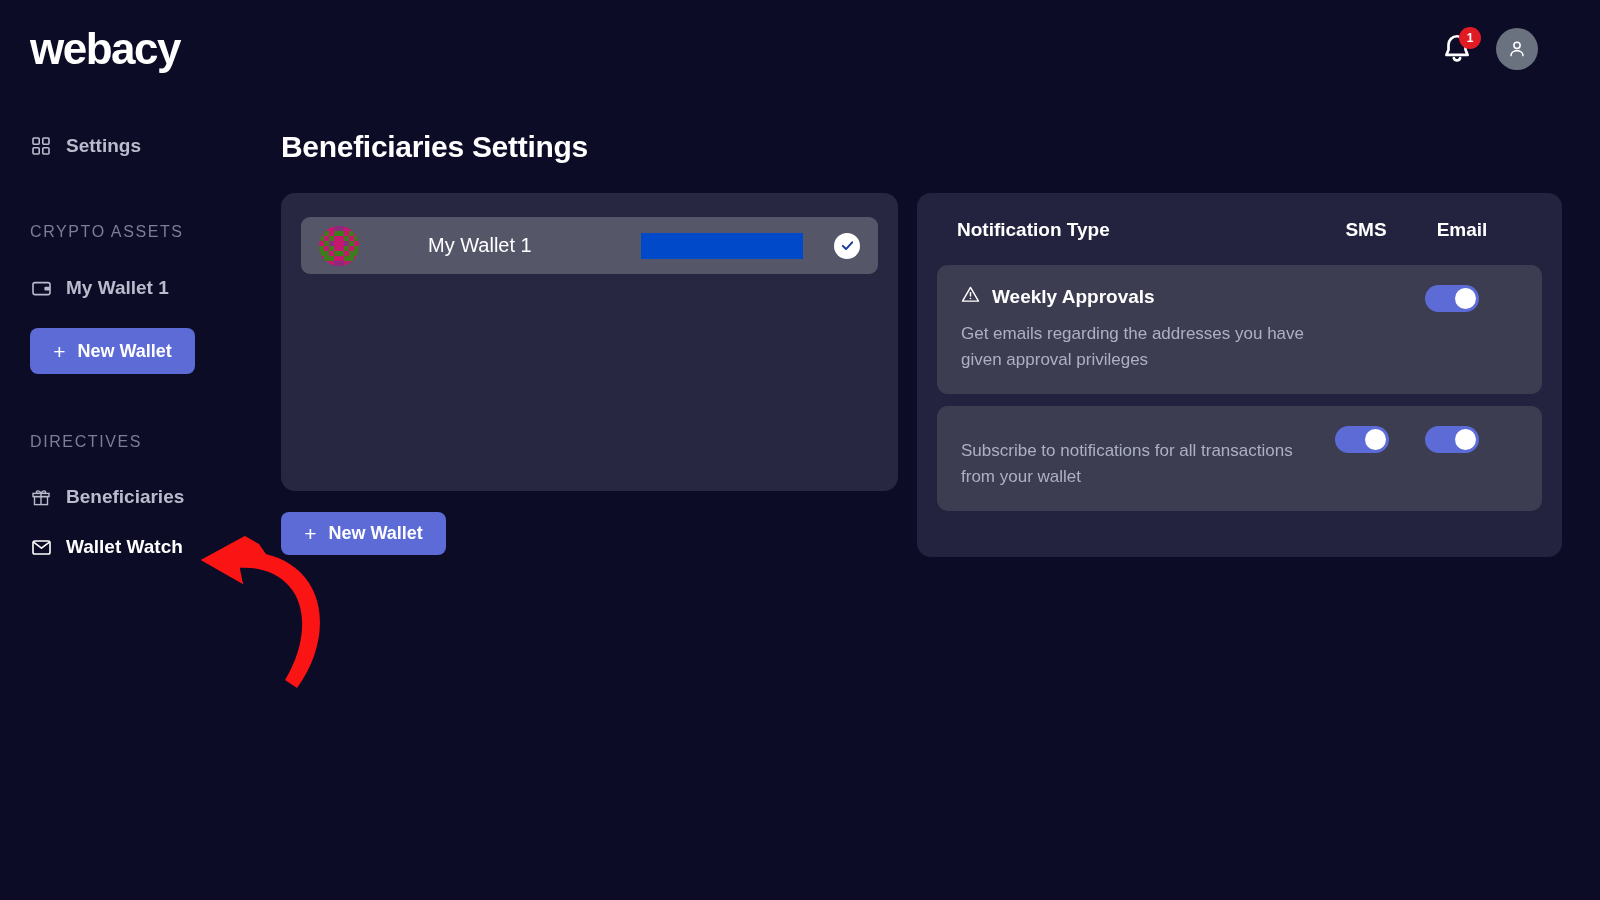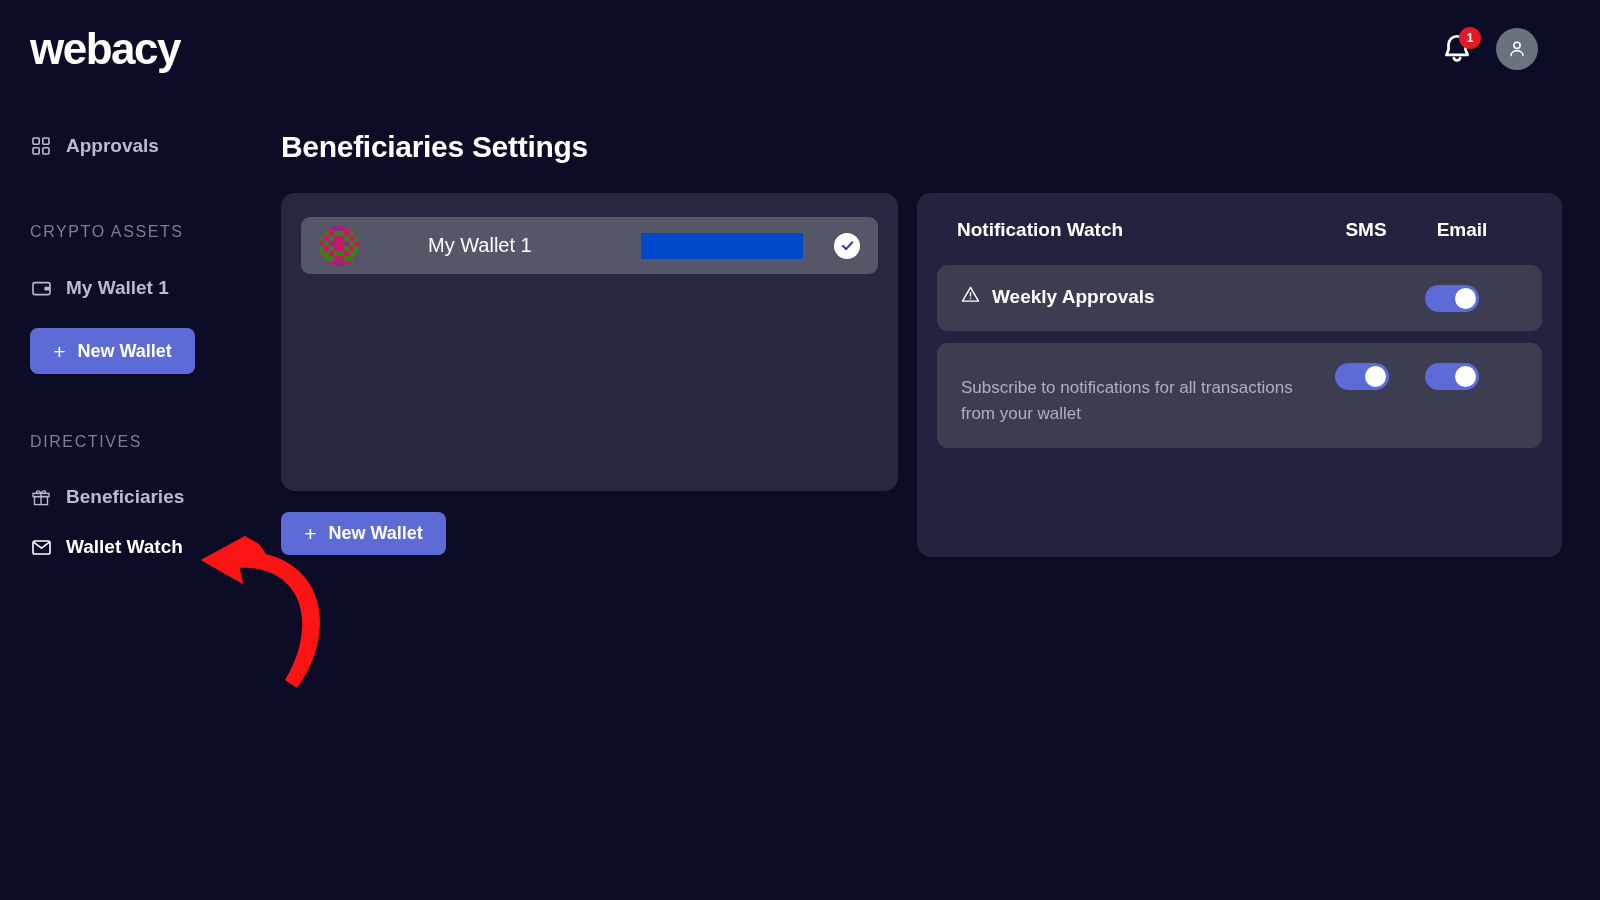--- a/index.html
+++ b/index.html
@@ -192,21 +192,21 @@
 
     <div class="nav-item" style="position:absolute; left:0; top:8px;">
       <span class="nav-icon">
         <svg width="18" height="18" viewBox="0 0 18 18" fill="none">
           <rect x="1" y="1" width="6.2" height="6.2" rx="1" stroke="#b9bccd" stroke-width="1.6"></rect>
           <rect x="10.8" y="1" width="6.2" height="6.2" rx="1" stroke="#b9bccd" stroke-width="1.6"></rect>
           <rect x="1" y="10.8" width="6.2" height="6.2" rx="1" stroke="#b9bccd" stroke-width="1.6"></rect>
           <rect x="10.8" y="10.8" width="6.2" height="6.2" rx="1" stroke="#b9bccd" stroke-width="1.6"></rect>
         </svg>
       </span>
-      <span>Approvals</span>
+      <span>Settings</span>
     </div>
 
     <div class="section-label" style="position:absolute; left:0; top:105px;">CRYPTO ASSETS</div>
 
     <div class="nav-item" style="position:absolute; left:0; top:150px;">
       <span class="nav-icon">
         <svg width="19" height="17" viewBox="0 0 19 17" fill="none">
           <rect x="1" y="2.6" width="17" height="12" rx="2" stroke="#b9bccd" stroke-width="1.6"></rect>
           <rect x="12.4" y="6.8" width="5.6" height="3.8" rx="1" fill="#b9bccd"></rect>
         </svg>
@@ -299,36 +299,37 @@
   </div>
 
   <button class="btn-primary main-new-wallet">
     <span class="btn-plus">+</span>
     <span>New Wallet</span>
   </button>
 
   <div class="notif-panel">
 
     <div class="notif-head">
-      <div class="col-title">Notification Watch</div>
+      <div class="col-title">Notification Type</div>
       <div class="col-sms">SMS</div>
       <div class="col-email">Email</div>
     </div>
 
     <div class="notif-row">
       <div class="notif-row-title">
         <span>
           <svg width="19" height="19" viewBox="0 0 20 20" fill="none">
             <path d="M10 2.6 18.4 17H1.6L10 2.6z" stroke="#ffffff" stroke-width="1.5" stroke-linejoin="round"></path>
             <path d="M10 8v3.6" stroke="#ffffff" stroke-width="1.5" stroke-linecap="round"></path>
             <circle cx="10" cy="14.2" r="0.85" fill="#ffffff"></circle>
           </svg>
         </span>
         <span>Weekly Approvals</span>
       </div>
+      <div class="notif-row-desc">Get emails regarding the addresses you have given approval privileges</div>
       <div class="toggle email">
         <div class="knob"></div>
       </div>
     </div>
 
     <div class="notif-row">
       <div class="notif-row-desc">Subscribe to notifications for all transactions from your wallet</div>
       <div class="toggle sms">
         <div class="knob"></div>
       </div>

